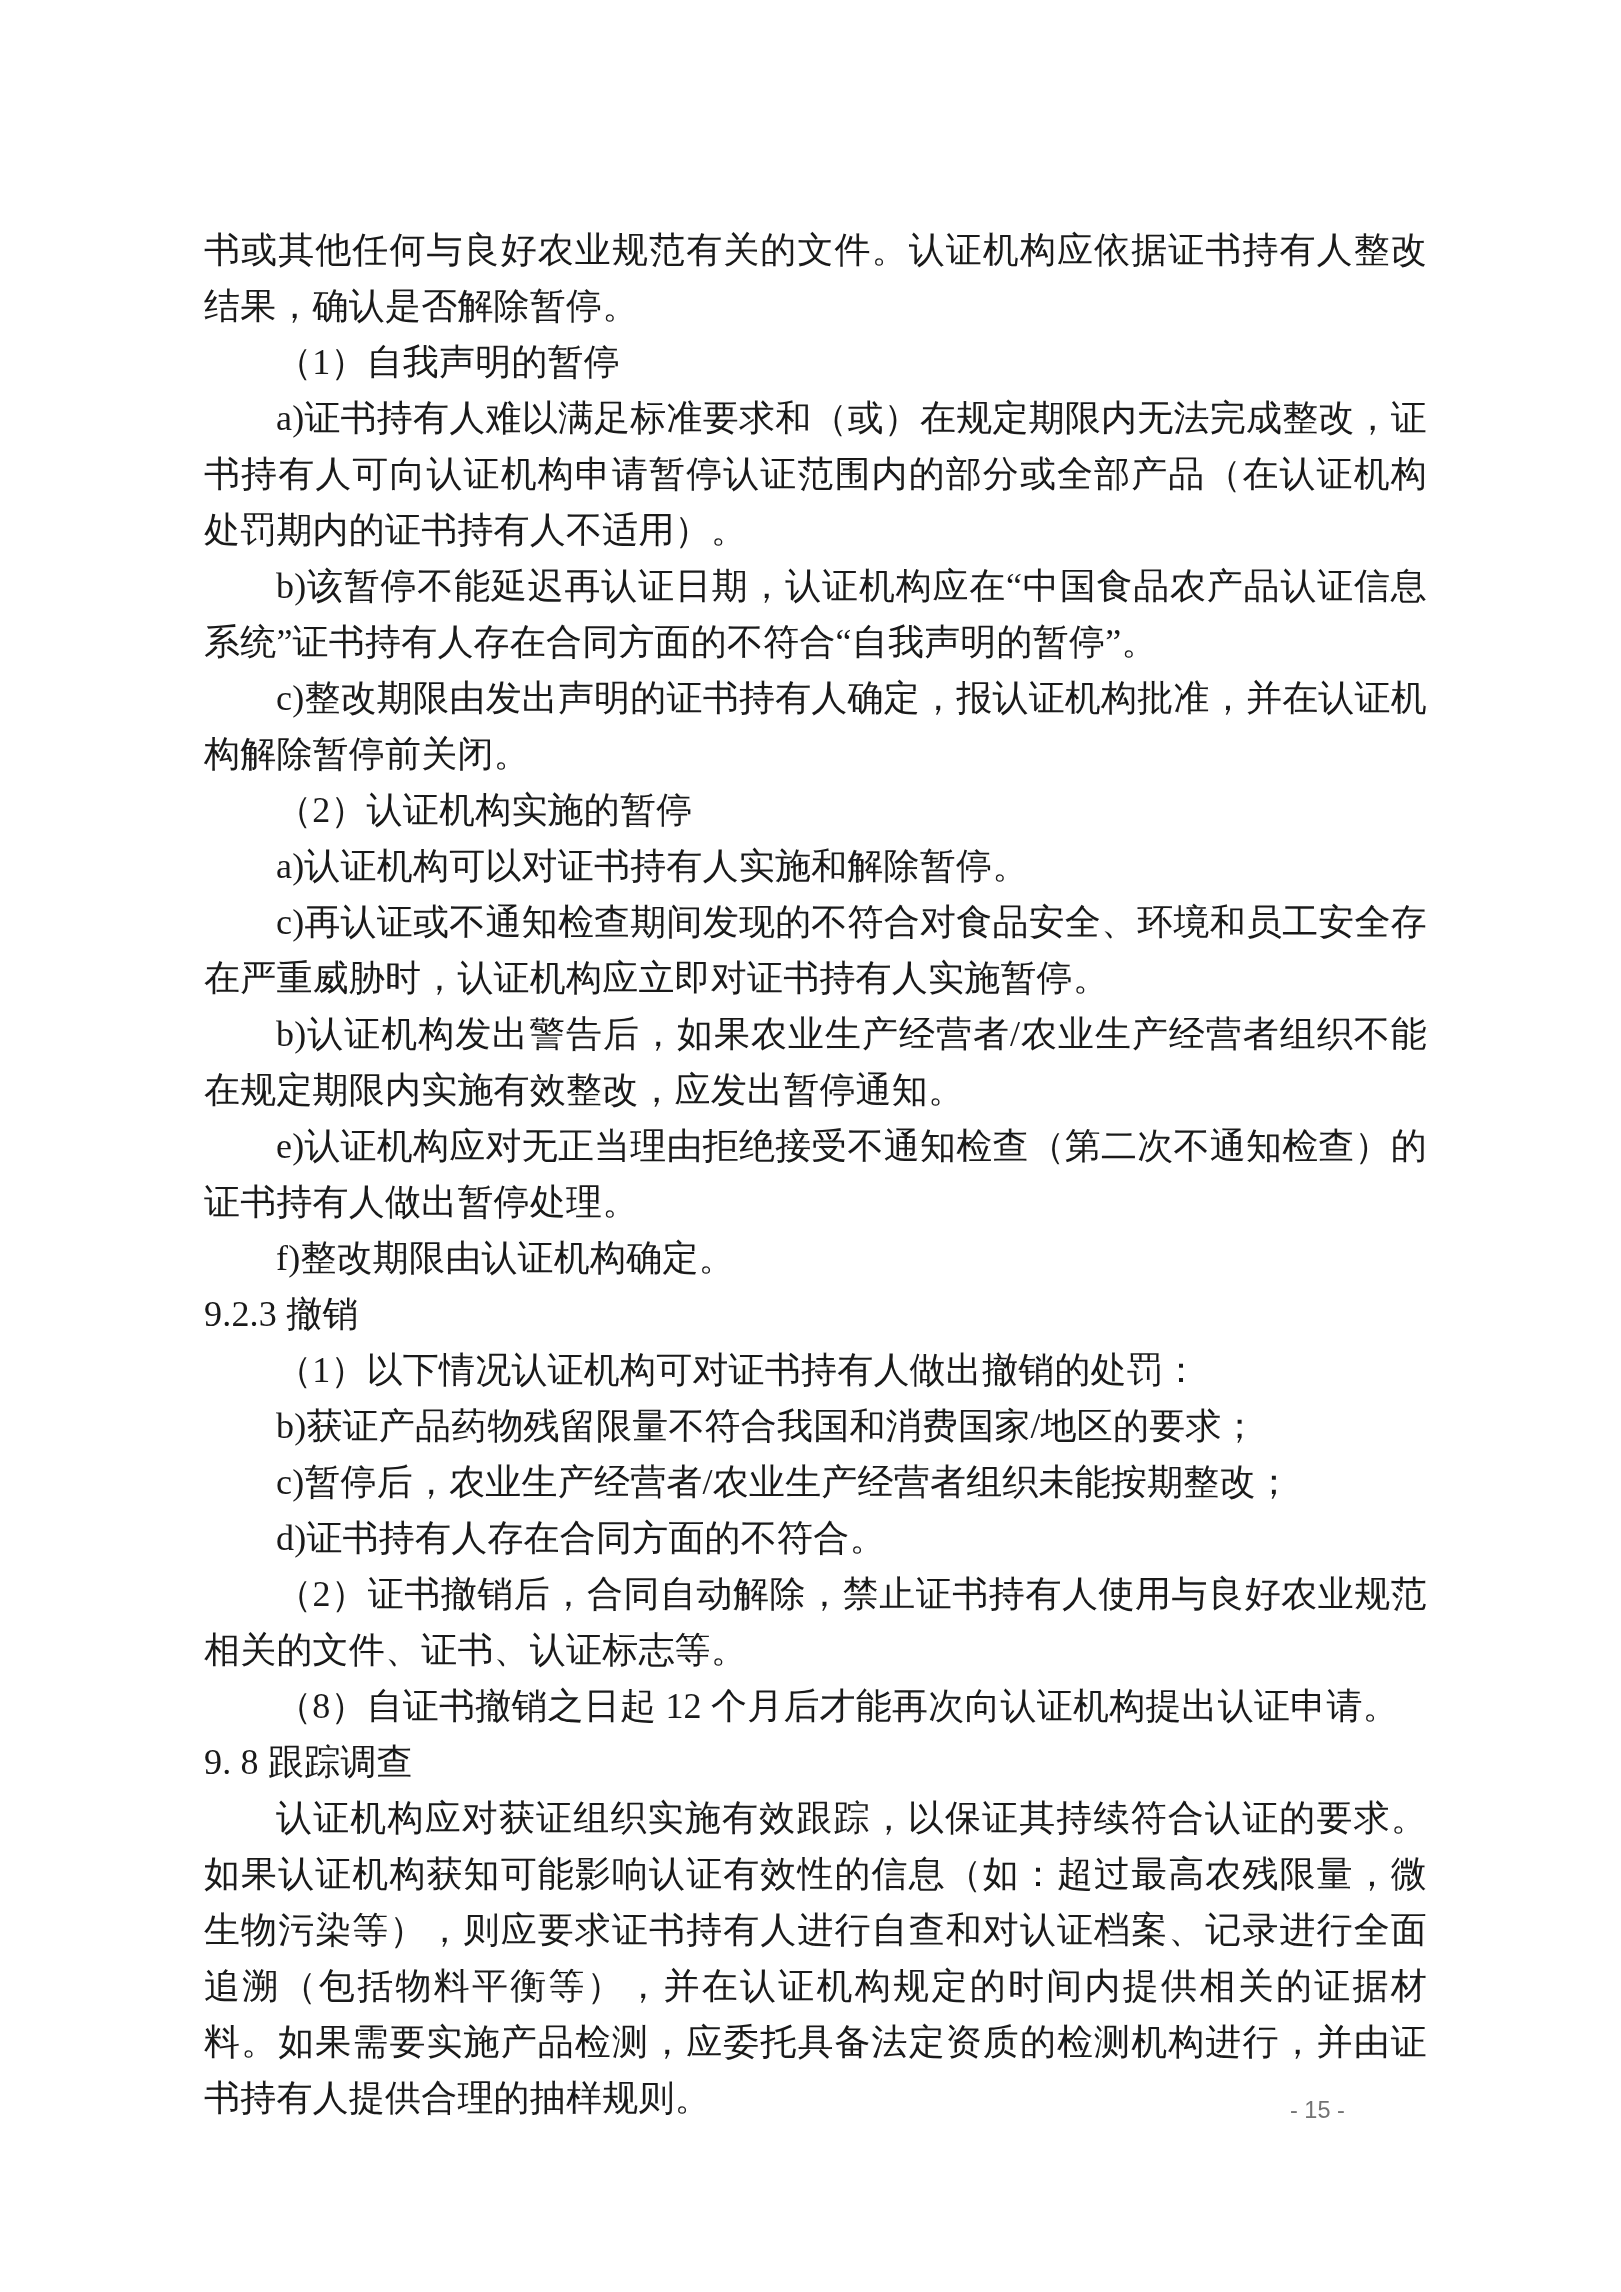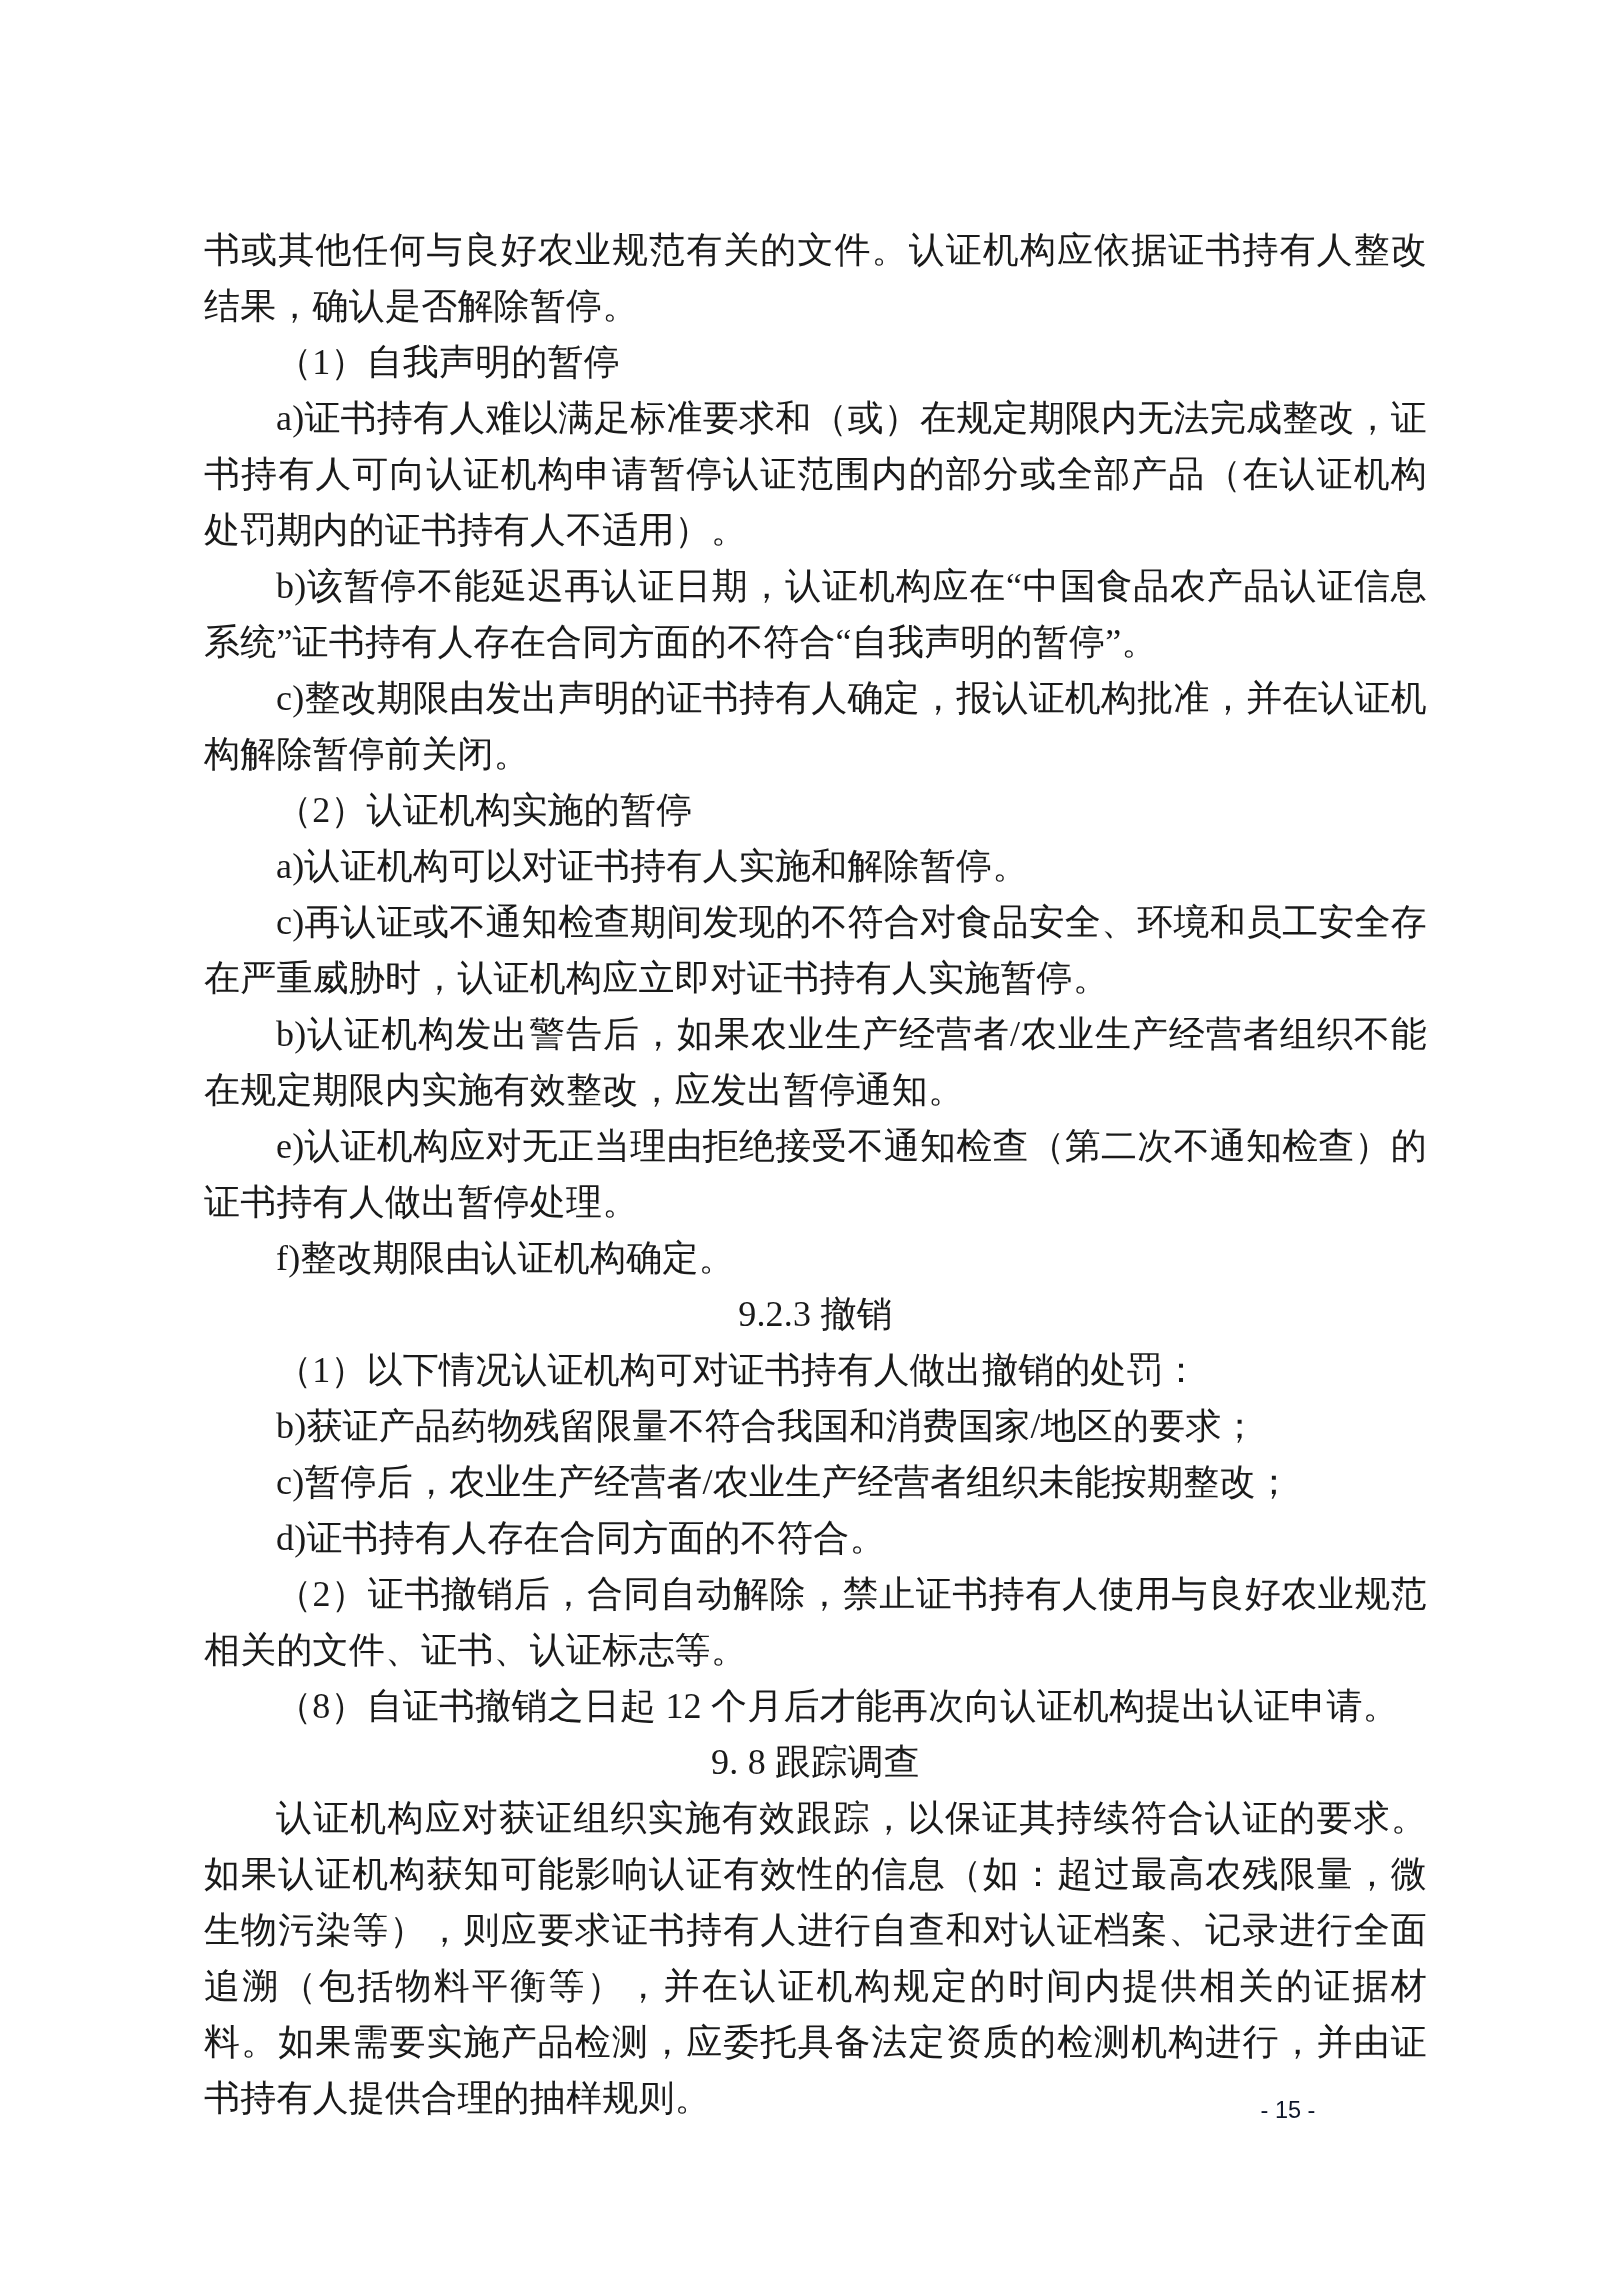--- a/index.html
+++ b/index.html
@@ -29,32 +29,31 @@
     color: #1a1a1a;
     text-align: justify;
     text-justify: inter-ideograph;
     word-break: break-all;
     letter-spacing: 0.2px;
   }
   .ind {
     text-indent: 2em;
   }
   .heading {
-    text-align: center;
+    text-align: left;
   }
   .page-number {
     position: absolute;
     top: 2096px;
-    left: 1251px;
+    left: 1290px;
     width: 74px;
-    text-align: center;
     font-family: "Liberation Sans", "DejaVu Sans", sans-serif;
     font-size: 23.5px;
     line-height: 29px;
-    color: #0f172a;
+    color: #737373;
   }
 </style>
 </head>
 <body>
 
 <div class="page">
   <div class="content">
     <p class="line">书或其他任何与良好农业规范有关的文件。认证机构应依据证书持有人整改结果，确认是否解除暂停。</p>
     <p class="line ind">（1）自我声明的暂停</p>
     <p class="line ind">a)证书持有人难以满足标准要求和（或）在规定期限内无法完成整改，证书持有人可向认证机构申请暂停认证范围内的部分或全部产品（在认证机构处罚期内的证书持有人不适用）。</p>

